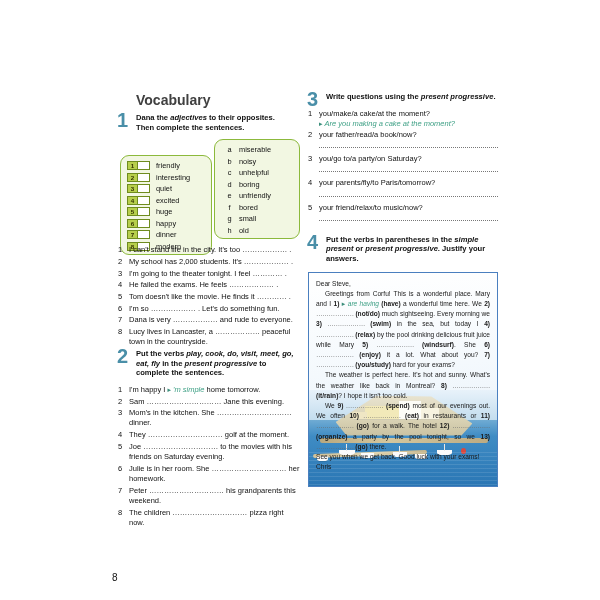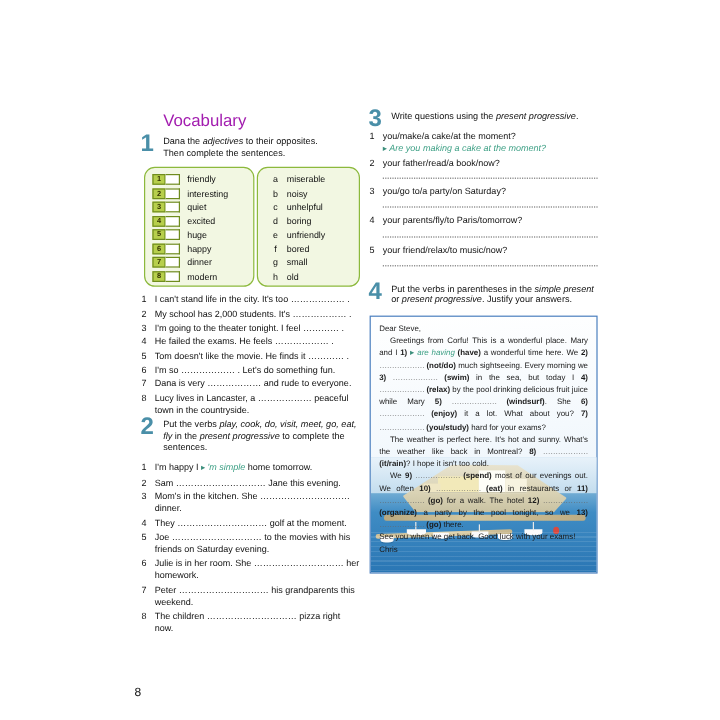--- a/index.html
+++ b/index.html
@@ -66,61 +66,61 @@
     width: 182px;
   }
   .col-right {
     position: absolute;
     left: 308px; top: 92px;
     width: 190px;
   }
 
   
   .section-head {
-    color: #a21caf;
+    color: #404040;
     font-size: 14px;
-    font-weight: normal;
+    font-weight: bold;
     margin: 0 0 5px 18px;
   }
   .section-head.grammar { margin-top: 14px; }
 
   
   .ex { position: relative; margin-bottom: 7px; }
   .ex-num {
     position: absolute;
     left: -1px; top: -3px;
     width: 16px;
     color: #4a8fa8;
     font-size: 20px;
     font-weight: bold;
     line-height: 20px;
     text-align: left;
   }
   .ex-instr {
     margin-left: 18px;
     font-size: 7.6px;
-    font-weight: normal;
+    font-weight: bold;
     line-height: 9.6px;
     color: #111111;
   }
   .ex-instr i { font-style: italic; }
 
   
   .match-wrap {
     position: relative;
     margin: 7px 0 6px 0;
     height: 100px;
   }
   .match-box {
     position: absolute;
     background: #f2f7e2;
     border: 1px solid #8cb93c;
     border-radius: 9px;
   }
-  .box-left { left: 2px; top: 0; width: 92px; height: 100px; }
+  .box-left { left: 2px; top: 16px; width: 92px; height: 100px; }
   .box-right { left: 96px; top: 0; width: 86px; height: 100px; }
 
   .match-row {
     display: flex;
     align-items: center;
     height: 11.5px;
     margin: 0;
     padding: 0 0 0 6px;
   }
   .match-row:first-child { margin-top: 4px; }

